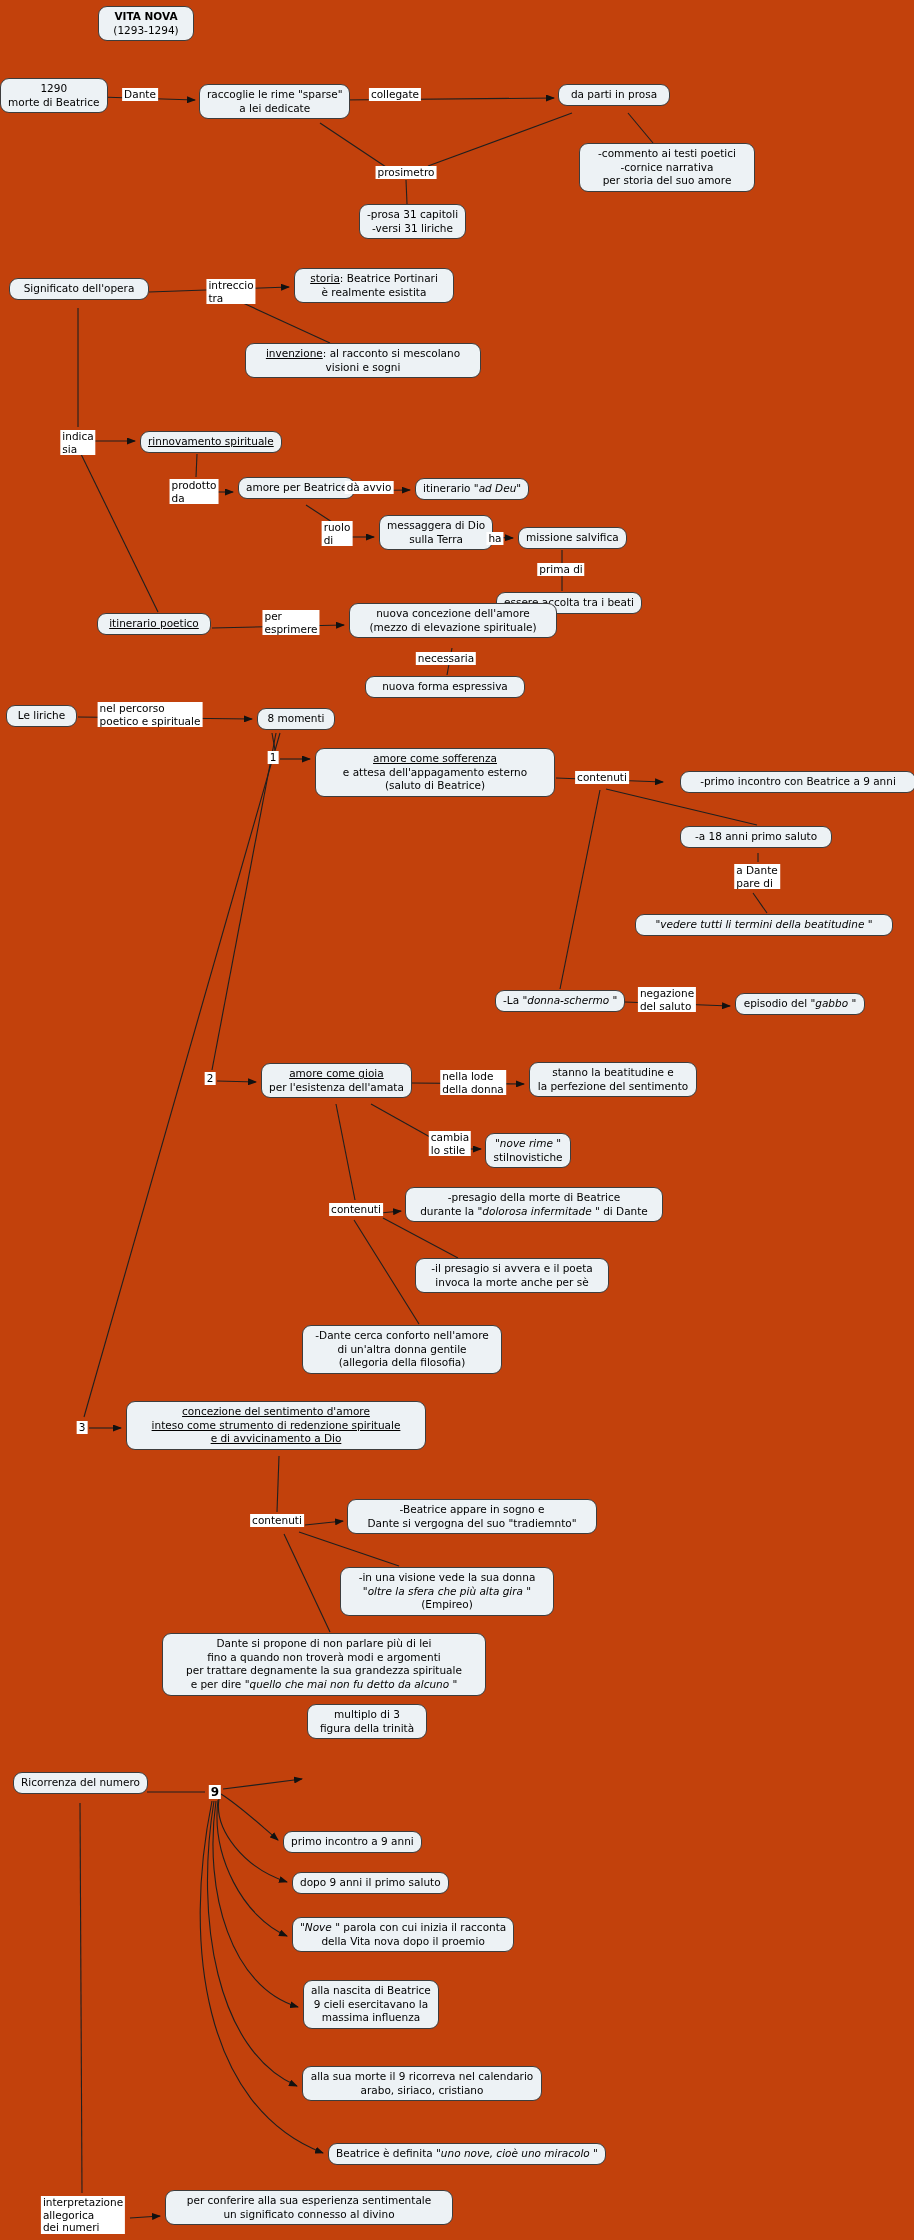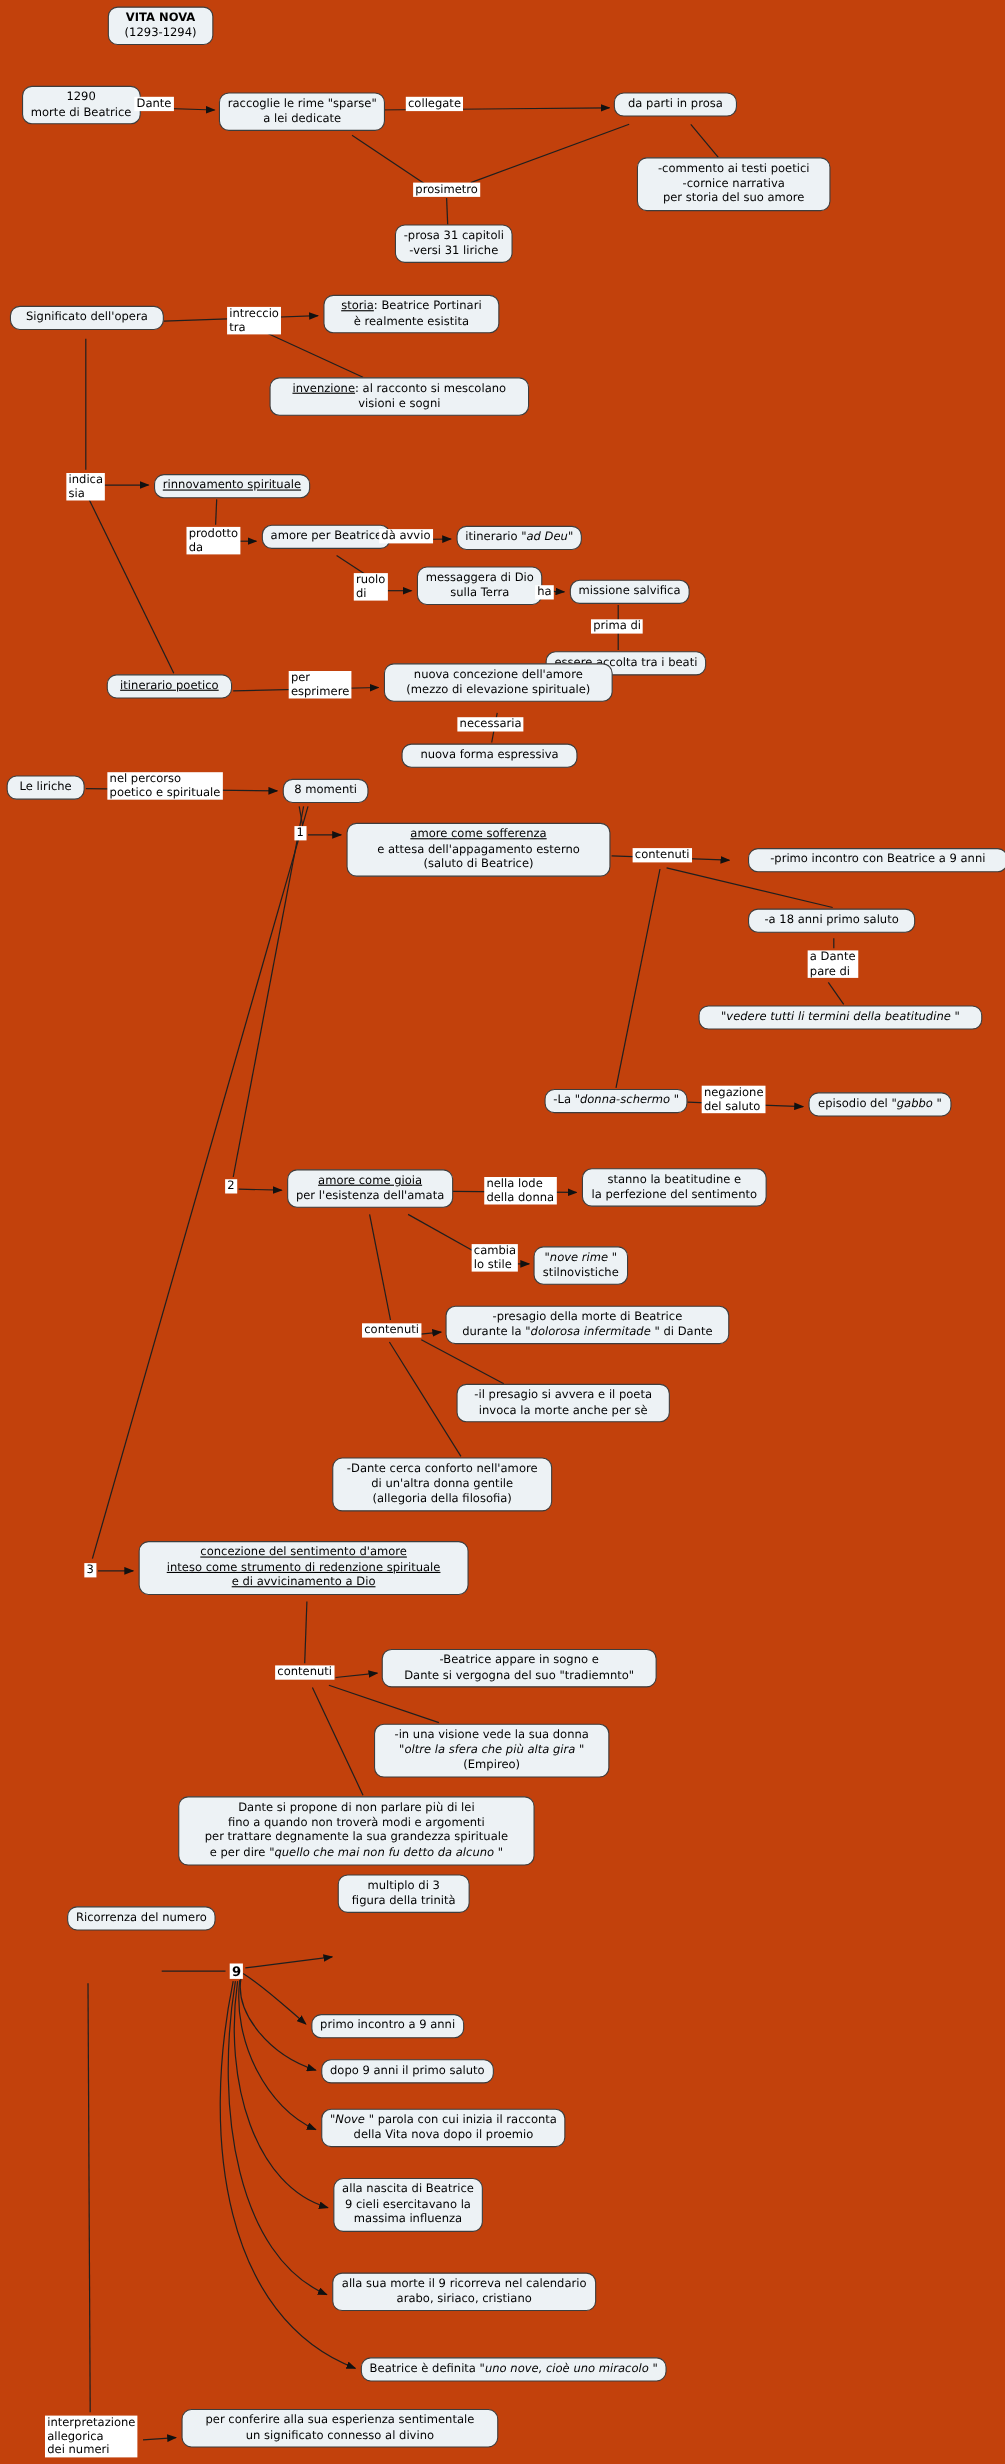--- a/index.html
+++ b/index.html
@@ -85,21 +85,21 @@
       <path d="M216 1801 C203 1893 232 1988 298 2007" class="edge" marker-end="url(#arr)"></path>
       <path d="M214 1801 C195 1918 216 2051 297 2086" class="edge" marker-end="url(#arr)"></path>
       <path d="M212 1801 C183 1943 203 2107 323 2153" class="edge" marker-end="url(#arr)"></path>
       <path d="M80 1803 L82 2193" class="edge"></path>
       <path d="M130 2218 L160 2216" class="edge" marker-end="url(#arr)"></path>
     </svg>
 <div class="node" style="left: 98px; top: 6px; min-width: 96px;">
       <div class="ln"><span class="b">VITA NOVA</span></div>
       <div class="ln"><span>(1293-1294)</span></div>
     </div>
-    <div class="node" style="left: 20px; top: 78px; min-width: 100px; text-align: right;">
+    <div class="node" style="left: 0; top: 78px; min-width: 100px; text-align: right;">
       <div class="ln"><span>1290</span></div>
       <div class="ln"><span>morte di Beatrice</span></div>
     </div>
     <div class="node" style="left: 199px; top: 84px; min-width: 144px;">
       <div class="ln"><span>raccoglie le rime "sparse"</span></div>
       <div class="ln"><span>a lei dedicate</span></div>
     </div>
     <div class="node" style="left: 558px; top: 84px; min-width: 112px;">
       <div class="ln"><span>da parti in prosa</span></div>
     </div>
@@ -216,21 +216,21 @@
       <div class="ln"><span>-in una visione vede la sua donna</span></div>
       <div class="ln"><span>"</span><span class="i">oltre la sfera che più alta gira</span><span> "</span></div>
       <div class="ln"><span>(Empireo)</span></div>
     </div>
     <div class="node" style="left: 162px; top: 1633px; min-width: 324px;">
       <div class="ln"><span>Dante si propone di non parlare più di lei</span></div>
       <div class="ln"><span>fino a quando non troverà modi e argomenti</span></div>
       <div class="ln"><span>per trattare degnamente la sua grandezza spirituale</span></div>
       <div class="ln"><span>e per dire "</span><span class="i">quello che mai non fu detto da alcuno</span><span> "</span></div>
     </div>
-    <div class="node" style="left: 13px; top: 1733px; min-width: 134px; margin-left: 48px;">
+    <div class="node" style="left: 13px; top: 1772px; min-width: 134px;">
       <div class="ln"><span>Ricorrenza del numero</span></div>
     </div>
     <div class="node" style="left: 307px; top: 1704px; min-width: 120px;">
       <div class="ln"><span>multiplo di 3</span></div>
       <div class="ln"><span>figura della trinità</span></div>
     </div>
     <div class="node" style="left: 283px; top: 1831px; min-width: 132px;">
       <div class="ln"><span>primo incontro a 9 anni</span></div>
     </div>
     <div class="node" style="left: 292px; top: 1872px; min-width: 148px;">

